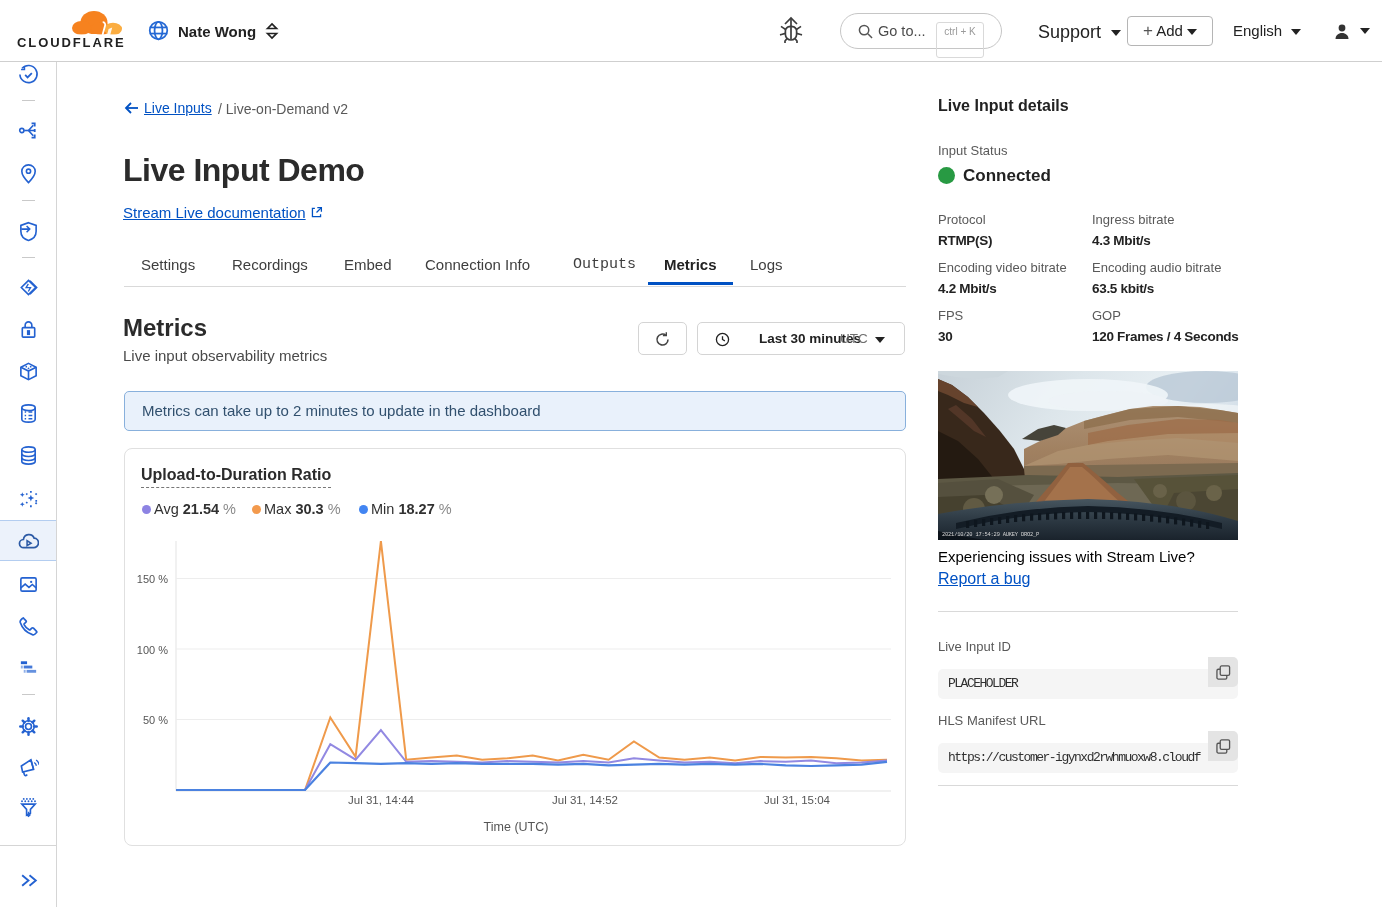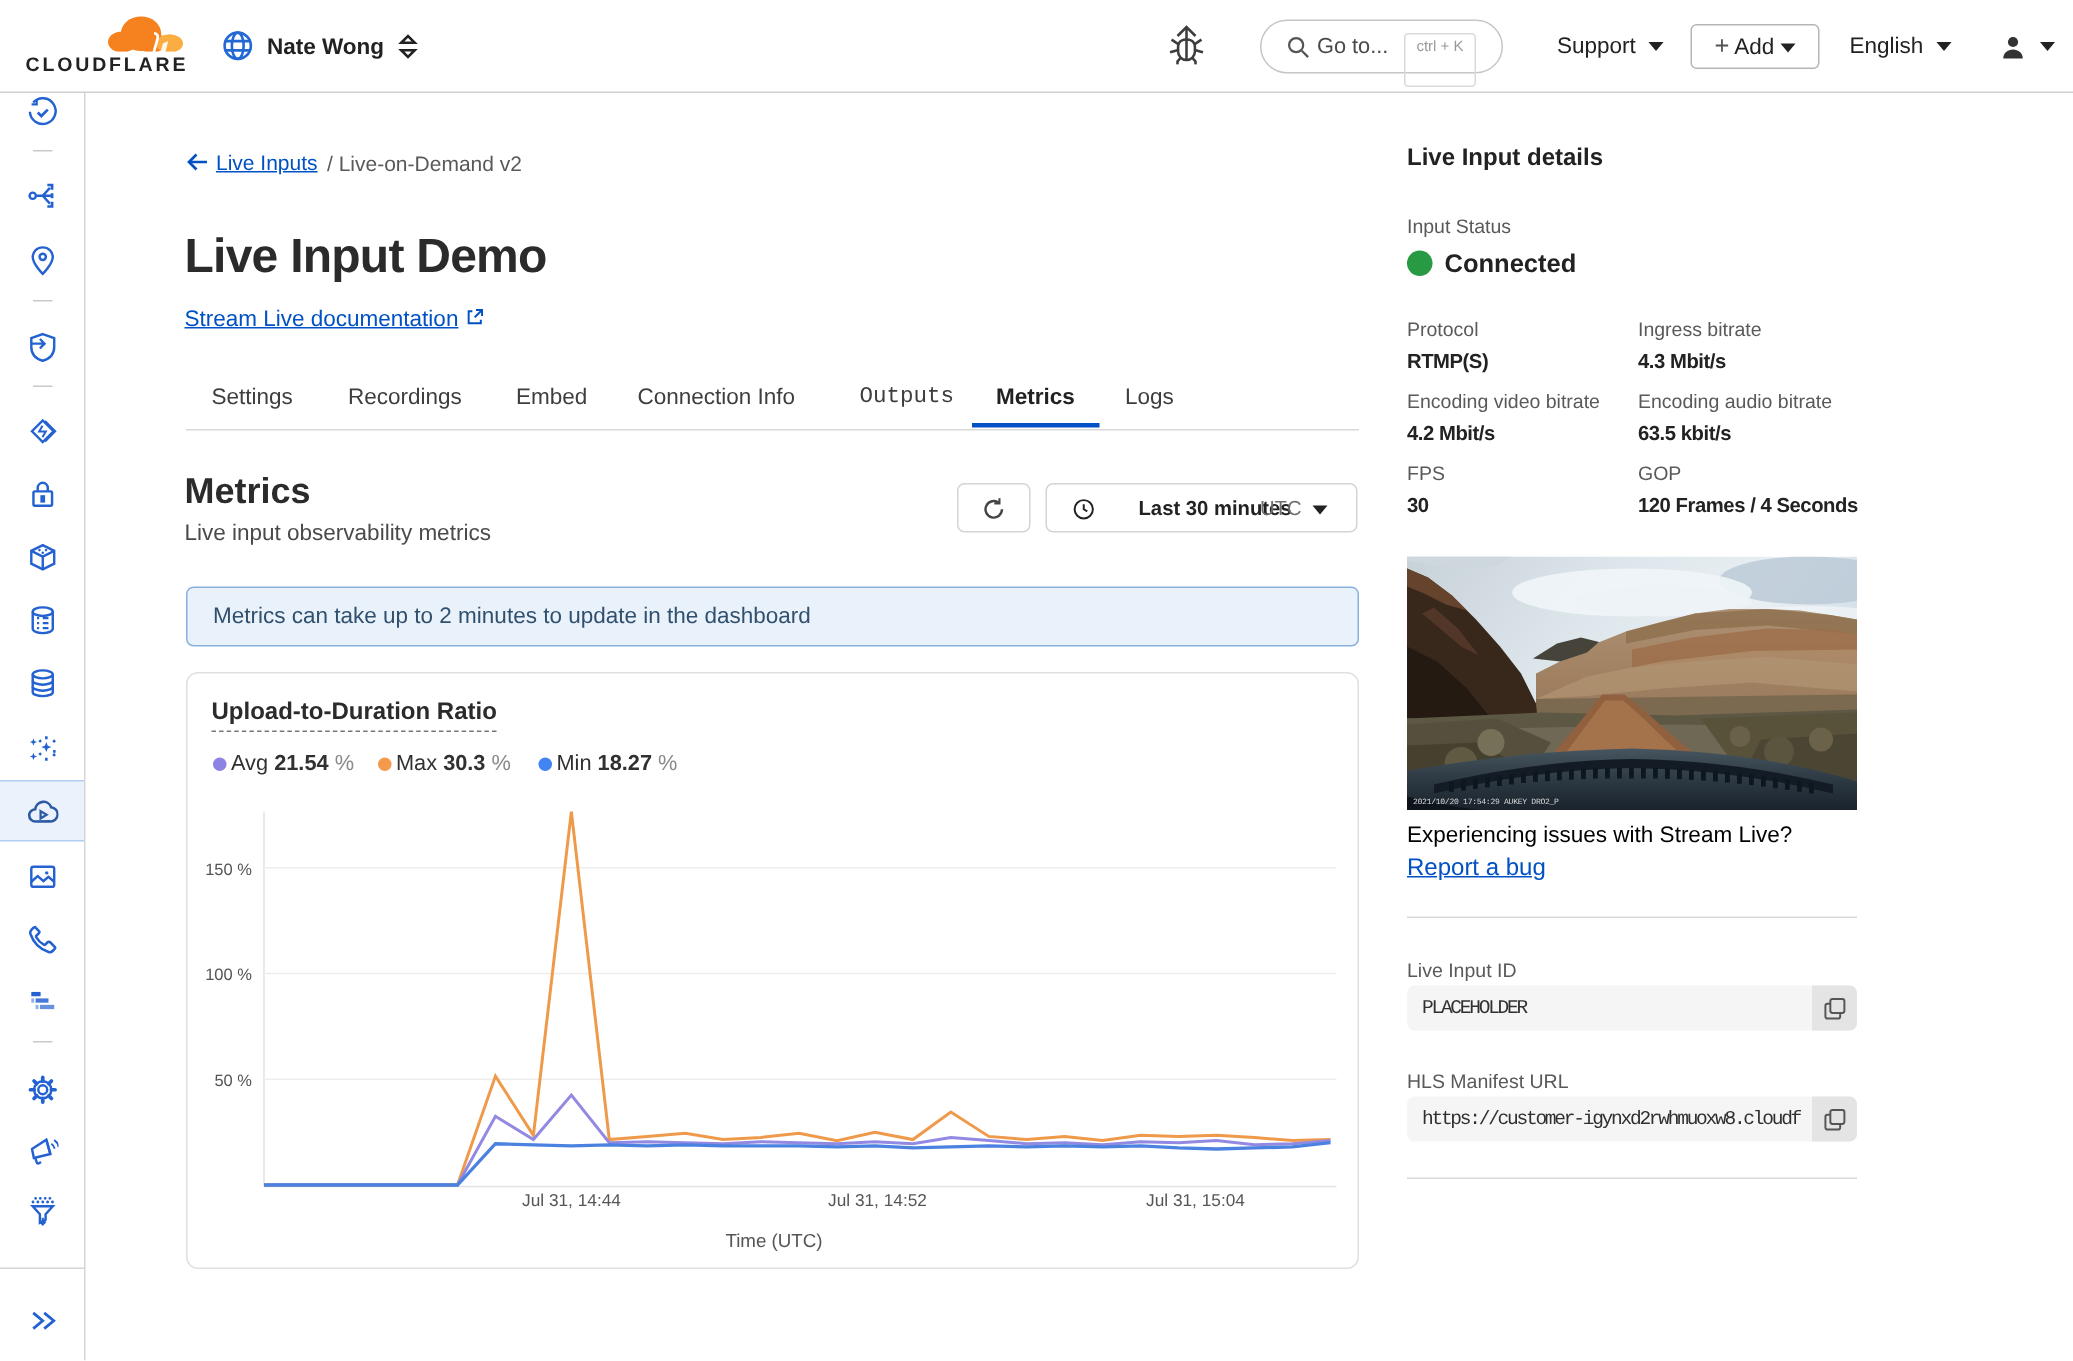--- a/index.html
+++ b/index.html
@@ -12,21 +12,21 @@
 #logo-text { position:absolute; left:17px; top:35px; font-size:13px; font-weight:bold; letter-spacing:1.9px; color:#222; }
 #globe { position:absolute; left:148px; top:20px; }
 #acct-name { position:absolute; left:178px; top:23px; font-size:15px; font-weight:bold; color:#222; }
 #sorter { position:absolute; left:264px; top:21px; }
 #bug { position:absolute; left:779px; top:15px; }
 #search { position:absolute; left:840px; top:13px; width:162px; height:36px; border:1px solid #c6c6c6; border-radius:18px; }
 #search .mag { position:absolute; left:17px; top:10px; }
 #search .ph { position:absolute; left:37px; top:9px; font-size:14.5px; color:#4a4a4a; }
 #search .kbd { position:absolute; left:95px; top:8px; width:48px; height:36px; border:1px solid #d9d9d9; border-radius:3px; font-size:10px; color:#9a9a9a; text-align:center; line-height:18px; }
 .caret { display:inline-block; width:0; height:0; border-left:5px solid transparent; border-right:5px solid transparent; border-top:6px solid #222; vertical-align:middle; }
-#support { position:absolute; left:1038px; top:22px; font-size:15px; color:#222; }
+#support { position:absolute; left:1038px; top:22px; font-size:18px; color:#222; }
 #addbtn { position:absolute; left:1127px; top:16px; width:86px; height:30px; border:1px solid #b5b5b5; border-radius:4px; font-size:15px; color:#222; line-height:28px; text-align:center; }
 #lang { position:absolute; left:1233px; top:22px; font-size:15px; color:#222; }
 #user { position:absolute; left:1332px; top:22px; }
 
 #sidebar { position:absolute; left:0; top:62px; width:57px; height:845px; background:#fff; border-right:1px solid #d5d5d5; z-index:4; }
 .sicon { position:absolute; left:18px; width:21px; height:21px; }
 .sdiv { position:absolute; left:22px; width:13px; border-top:1px solid #c9c9c9; }
 #sel { position:absolute; left:0; top:458px; width:56px; height:41px; background:#ecf2fb; border-top:1px solid #b3cdf0; border-bottom:1px solid #b3cdf0; }
 #sfoot { position:absolute; left:0; top:783px; width:56px; border-top:1px solid #d5d5d5; }
 #crumb { position:absolute; left:124px; top:100px; font-size:14px; width:500px; white-space:nowrap; }
@@ -47,21 +47,21 @@
 #legend { position:absolute; left:0; top:52px; height:18px; font-size:14.5px; color:#313131; }
 .litem { position:absolute; top:0; white-space:nowrap; }
 .ldot { position:absolute; top:4px; width:9px; height:9px; border-radius:50%; }
 .lgray { color:#8a8a8a; }
 #chart { position:absolute; left:0px; top:77px; }
 
 #panel { position:absolute; left:938px; top:0; width:301px; }
 .plabel { font-size:13px; color:#595959; }
 .pval { font-size:13.5px; font-weight:bold; color:#222; letter-spacing:-0.3px; white-space:nowrap; }
 #p-grid div { position:absolute; }
-.inbox { position:absolute; left:0; width:300px; height:30px; background:#f5f5f5; border-radius:5px; font-family:"Liberation Mono", monospace; font-size:13px; letter-spacing:-1.5px; color:#303030; line-height:30px; padding-left:10px; overflow:hidden; white-space:nowrap; }
+.inbox { position:absolute; left:0; width:300px; height:30px; background:#f5f5f5; border-radius:5px; font-family:"Liberation Mono", monospace; font-size:13px; letter-spacing:-1.5px; color:#303030; line-height:30px; padding-left:10px; overflow:hidden; white-space:nowrap;margin-top:12px; }
 .copybtn { position:absolute; left:270px; width:30px; height:30px; background:#e4e4e4; border-radius:0 5px 5px 0; }
 .pdiv { position:absolute; left:0; width:300px; border-top:1px solid #d9d9d9; }
 </style>
 </head>
 <body>
 
 <div id="header">
   <svg id="logo-cloud" width="52" height="28" viewBox="0 0 52 28">
     <ellipse cx="23" cy="14.5" rx="13.5" ry="11.5" fill="#f6821f"></ellipse>
     <ellipse cx="10.5" cy="20" rx="9.5" ry="7" fill="#f6821f"></ellipse>

